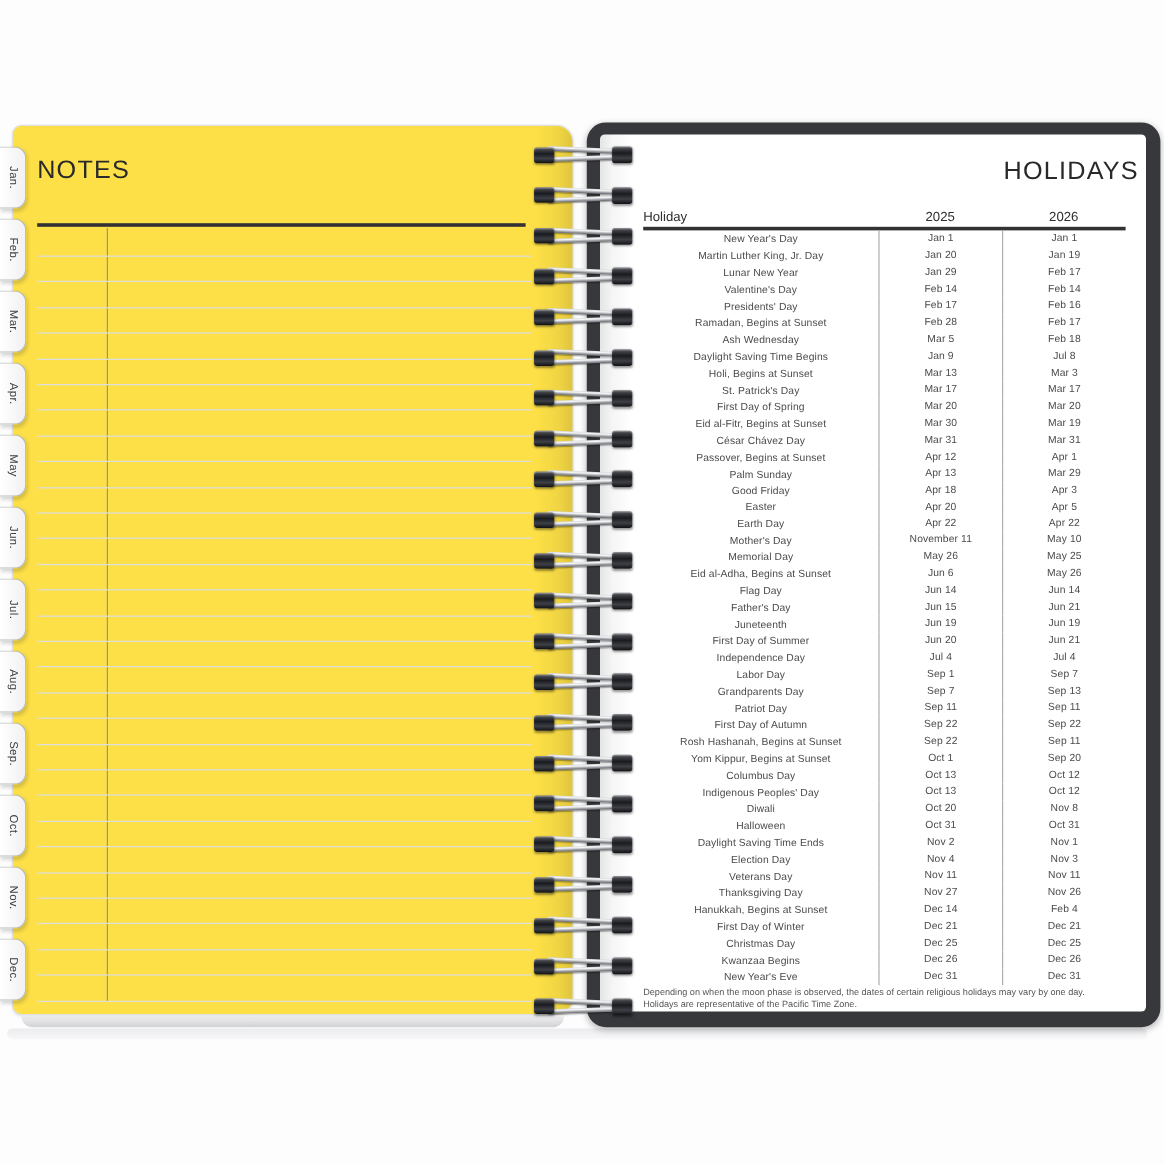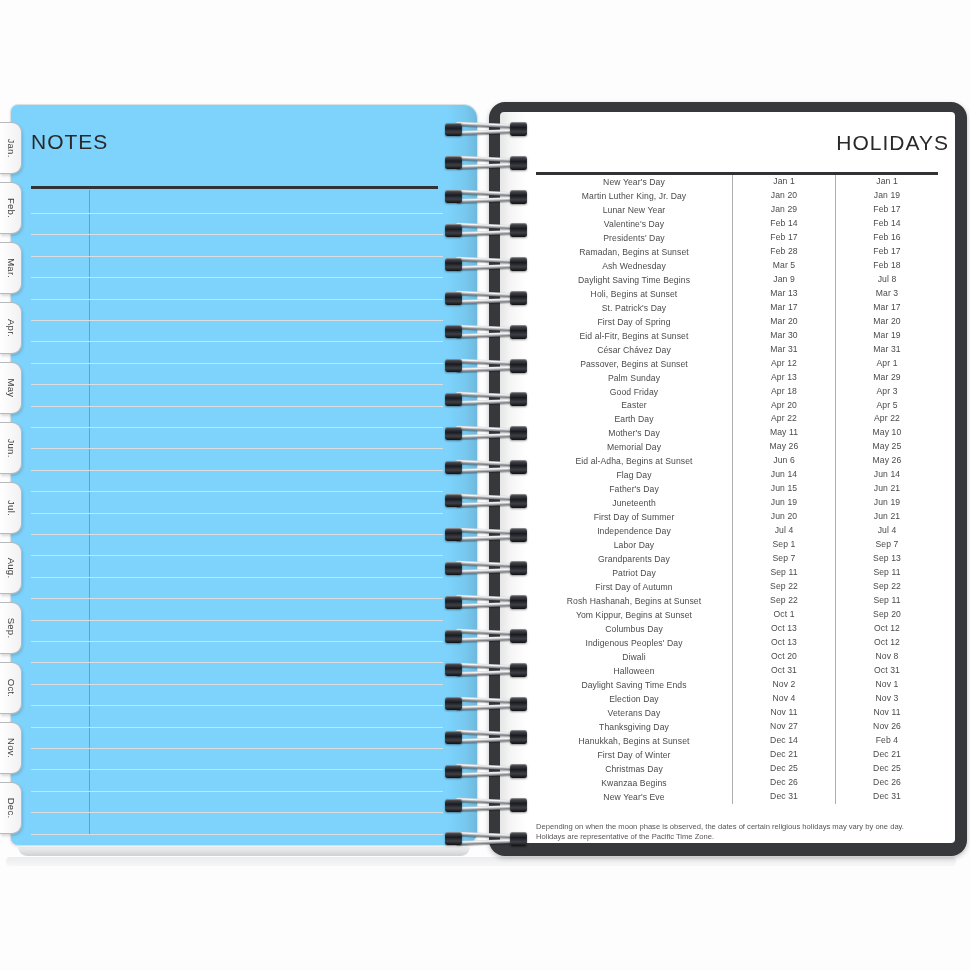--- a/index.html
+++ b/index.html
@@ -3,21 +3,21 @@
 <meta charset="utf-8">
 <style>
   * { margin:0; padding:0; box-sizing:border-box; }
   html,body { width:970px; height:971px; background:#fdfdfe; }
   body { font-family:"Liberation Sans", sans-serif; position:relative; overflow:hidden; }
   .scene { position:absolute; inset:0; }
 
   
   .left-page {
     position:absolute; left:10px; top:104px; width:468px; height:742px;
-    background:#7dd3fc; border:1px solid #dedfe1;
+    background:#fde047; border:1px solid #dedfe1;
     border-radius:8px 14px 14px 8px;
     box-shadow:0 1px 3px rgba(0,0,0,.08);
     z-index:10;
   }
   .left-page::after { 
     content:""; position:absolute; top:0; right:0; width:30px; height:100%;
     background:linear-gradient(90deg, rgba(0,0,0,0) 0%, rgba(0,0,0,.05) 60%, rgba(0,0,0,.12) 100%);
     border-radius:0 14px 14px 0; pointer-events:none;
   }
   .notes-title {
@@ -194,20 +194,25 @@
         <span class="tab-label">Nov.</span>
       </div>
       <div class="tab" style="top: 782px;">
         <span class="tab-label">Dec.</span>
       </div>
     </div>
 
   <div class="right-page">
     <div class="holidays-title">HOLIDAYS</div>
     <div class="hol-table">
+      <div class="t-header">
+        <div class="c-name">Holiday</div>
+        <div class="c-date">2025</div>
+        <div class="c-date">2026</div>
+      </div>
       <div class="t-rule"></div>
       <div class="t-body" id="hol-body">
           <div class="t-row">
             <div class="c-name">New Year's Day</div>
             <div class="c-date">Jan 1</div>
             <div class="c-date">Jan 1</div>
           </div>
           <div class="t-row">
             <div class="c-name">Martin Luther King, Jr. Day</div>
             <div class="c-date">Jan 20</div>
@@ -288,21 +293,21 @@
             <div class="c-date">Apr 20</div>
             <div class="c-date">Apr 5</div>
           </div>
           <div class="t-row">
             <div class="c-name">Earth Day</div>
             <div class="c-date">Apr 22</div>
             <div class="c-date">Apr 22</div>
           </div>
           <div class="t-row">
             <div class="c-name">Mother's Day</div>
-            <div class="c-date">May 11</div>
+            <div class="c-date">November 11</div>
             <div class="c-date">May 10</div>
           </div>
           <div class="t-row">
             <div class="c-name">Memorial Day</div>
             <div class="c-date">May 26</div>
             <div class="c-date">May 25</div>
           </div>
           <div class="t-row">
             <div class="c-name">Eid al-Adha, Begins at Sunset</div>
             <div class="c-date">Jun 6</div>

